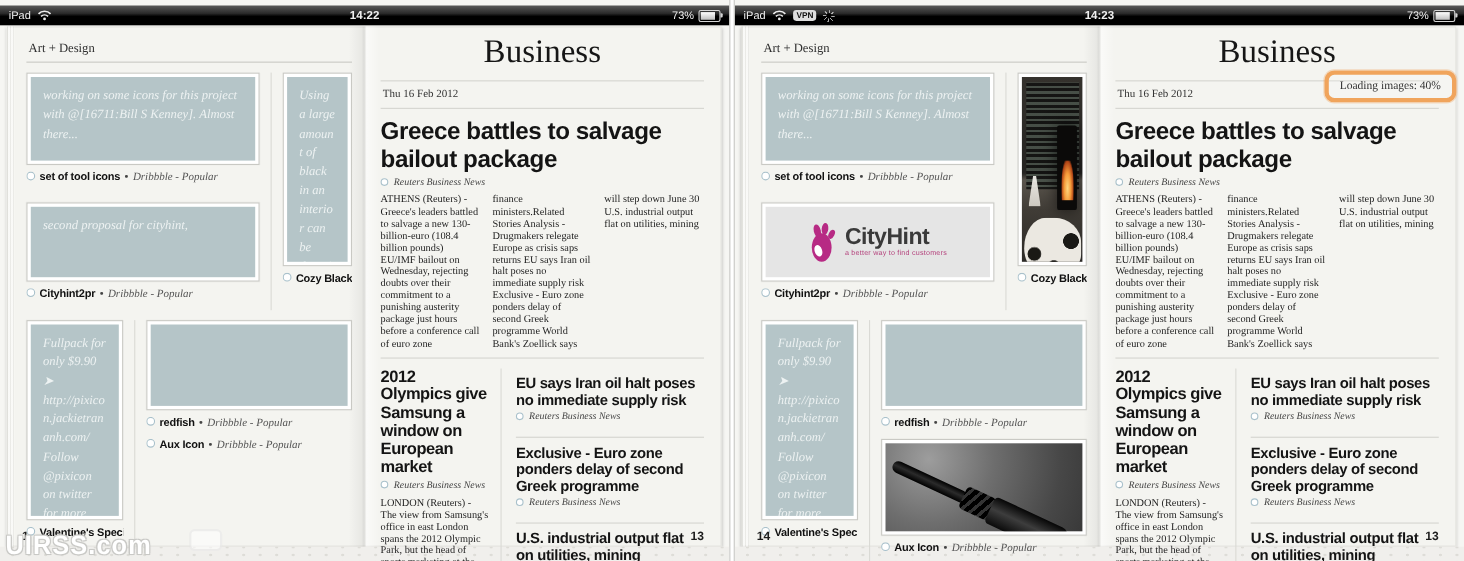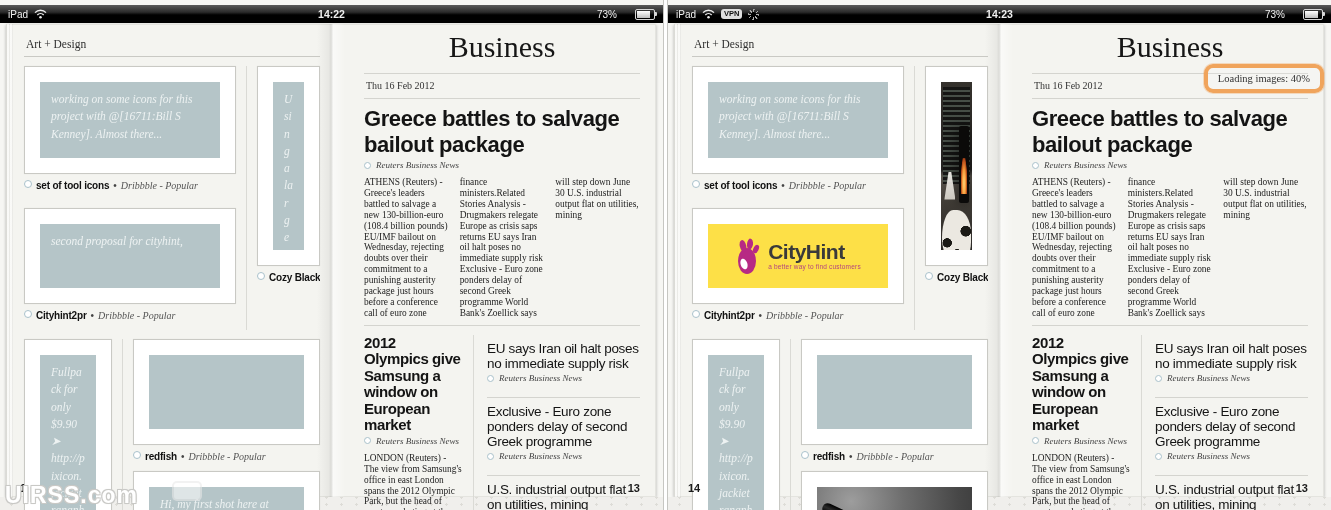--- a/index.html
+++ b/index.html
@@ -6,48 +6,48 @@
     font-family:"Liberation Sans",sans-serif;-webkit-font-smoothing:antialiased;}
   .stage{display:flex;gap:5px;width:1331px;height:510px;}
   .screen{position:relative;width:663px;height:510px;background:#f6f6f3;outline:1px solid #c6c6c2;overflow:hidden;}
   .screen::after{content:"";position:absolute;left:0;right:0;bottom:0;height:13px;background:#f0efec;
     background-image:radial-gradient(circle,#dddcd7 1px,transparent 1.4px);background-size:15px 7px;background-position:4px 4px;}
   
   .statusbar{position:absolute;top:5px;left:0;width:100%;height:18px;box-sizing:border-box;
     background:linear-gradient(#5a5a5a,#2a2a2a 40%,#000 55%,#000);color:#f0f0f0;
     display:flex;align-items:center;gap:6px;padding:0 8px;font-size:10px;z-index:30;}
   .sb-time{position:absolute;left:0;right:0;text-align:center;font-weight:bold;font-size:10.5px;}
-  .sb-right{margin-left:auto;display:flex;align-items:flex-end;gap:18px;z-index:1;}
+  .sb-right{margin-left:auto;display:flex;align-items:flex-end;gap:4px;z-index:1;}
   .wifi{width:13px;height:10px;display:inline-block;}
   .vpn-badge{background:#dedede;color:#111;font-size:7.5px;font-weight:bold;border-radius:3px;padding:1px 3px;line-height:1;}
   .spinner{width:11px;height:11px;border-radius:50%;display:inline-block;
     background:radial-gradient(circle,#000 0 2px,transparent 2.6px),
     repeating-conic-gradient(#aeaeae 0deg 14deg,transparent 14deg 45deg);}
   .batt{position:relative;width:18px;height:9px;border:1px solid #d6d6d6;border-radius:2px;display:inline-block;}
   .batt i{position:absolute;top:1px;bottom:1px;left:1px;width:70%;background:linear-gradient(#fff,#bdbdbd);}
   .batt::after{content:"";position:absolute;right:-3px;top:2px;width:2px;height:4px;background:#d6d6d6;border-radius:0 1px 1px 0;}
   
   .spread{position:absolute;left:6px;top:24px;right:7px;bottom:13px;background:#f4f4f0;
     box-shadow:0 1px 3px rgba(0,0,0,.28),inset 0 0 0 1px #e4e4df;}
   .spread::before{content:"";position:absolute;left:50%;top:0;bottom:0;width:28px;transform:translateX(-50%);
     background:linear-gradient(90deg,transparent,rgba(0,0,0,.05) 42%,rgba(0,0,0,.10) 50%,rgba(255,255,255,.55) 58%,transparent);}
   .spread::after{content:"";position:absolute;left:0;top:0;bottom:0;width:7px;
     background:repeating-linear-gradient(90deg,rgba(0,0,0,.04) 0 1px,rgba(255,255,255,.5) 1px 3px);}
   .page{position:absolute;top:24px;bottom:13px;box-sizing:border-box;z-index:5;}
   .page-ad{left:6px;width:326px;padding:6px 12px 0 18px;}
-  .page-biz{left:350px;right:7px;padding:2px 16px 0 14px;}
+  .page-biz{left:332px;right:7px;padding:2px 16px 0 14px;}
   
   .ad-header{font:11.5px "Liberation Serif",serif;color:#2e2e2e;padding:8px 2px 6px;border-bottom:1px solid #c9c9c4;}
   .ad-row{display:flex;margin-top:9px;}
   .colA1{width:212px;padding-right:10px;}
   .colB1{flex:1;padding-left:10px;min-width:0;}
   .colA2{width:88px;padding-right:10px;}
   .colB2{flex:1;padding-left:10px;min-width:0;}
   .vdiv{border-left:1px solid #dadad5;}
-  .card{background:#fff;border:1px solid #c9c9c4;padding:15px;box-shadow:0 0 1px rgba(0,0,0,.08);}
+  .card{background:#fff;border:1px solid #c9c9c4;padding:3px;box-shadow:0 0 1px rgba(0,0,0,.08);}
   .ph{background:#b5c5c8;color:#edf2f2;font:italic 11.5px/1.5 "Liberation Serif",serif;
     padding:9px 11px;box-sizing:border-box;overflow:hidden;word-wrap:break-word;}
   .h76{height:76px;} .h64{height:64px;font-family:Liberation Serif, serif;} .h168{height:168px;} .h174{height:174px;} .h74{height:74px;} .h80{height:80px;}
   .caption{display:flex;align-items:flex-start;gap:4px;margin:6px 0 9px;white-space:nowrap;overflow:hidden;}
   .ring{flex:none;width:6px;height:6px;border:1.5px solid #a9c1cb;border-radius:50%;display:inline-block;background:#fff;}
   .cap-name{font-weight:bold;color:#111;font-size:10px;letter-spacing:-.2px;}
   .cap-dot{color:#444;font-size:10px;}
   .cap-src{font:italic 10px "Liberation Serif",serif;color:#555;}
   
   .biz-title{text-align:center;font:30px "Liberation Serif",serif;color:#161616;margin:4px 0 9px;}
@@ -58,33 +58,33 @@
   .srcrow .ring{width:5px;height:5px;border-width:1.5px;}
   .src-txt{font:italic 9px "Liberation Serif",serif;color:#444;}
   .lead-cols{display:flex;gap:11px;font:9.4px/1.16 "Liberation Serif",serif;color:#1d1d1d;min-height:128px;}
   .lead-col{width:97px;}
   .biz-bottom{border-top:1px solid #d4d4cf;margin-top:6px;padding-top:9px;display:flex;}
   .sam-col{width:99px;padding-right:10px;}
   .sam-hl{font-size:15px;font-weight:bold;line-height:1.1;letter-spacing:-.4px;color:#141414;}
   .sam-body{font:9.4px/1.16 "Liberation Serif",serif;color:#1d1d1d;margin-top:3px;}
   .hl-col{flex:1;padding-left:13px;}
   .hl-item{padding:6px 0 7px;border-bottom:1px solid #d4d4cf;}
-  .hl-title{font-size:13.5px;font-weight:normal;line-height:1.12;letter-spacing:-.3px;color:#141414;}
+  .hl-title{font-size:13.5px;font-weight:bold;line-height:1.12;letter-spacing:-.3px;color:#141414;}
   .pagenum{position:absolute;bottom:3px;font-weight:bold;font-size:11px;color:#1c1c1c;z-index:6;}
   .pn-left{left:14px;} .pn-right{right:16px;}
   .loading-badge{position:absolute;top:40px;right:0;z-index:8;border:4px solid #f0a45c;border-radius:9px;
     padding:5px 10px;font:10.5px "Liberation Serif",serif;color:#333;background:rgba(255,255,255,.15);
     box-shadow:0 0 0 1px rgba(240,164,92,.35);}
   .watermark{position:absolute;left:5px;bottom:1px;z-index:20;font-weight:bold;font-size:23px;letter-spacing:1px;
     color:#fff;transform:scaleY(1.05);
     text-shadow:1px 1px 0 #c9c9c6,-1px -1px 0 #c9c9c6,1px -1px 0 #c9c9c6,-1px 1px 0 #c9c9c6,0 0 2px #bbb;}
   .page-chip{position:absolute;left:172px;bottom:9px;width:26px;height:16px;border:2px solid rgba(0,0,0,.05);
     border-radius:5px;background:rgba(255,255,255,.55);z-index:20;}
   
-  .logo-card{height:64px;background:#fde047;display:flex;align-items:center;justify-content:center;gap:7px;}
+  .logo-card{height:64px;background:#e5e5e5;display:flex;align-items:center;justify-content:center;gap:7px;}
   .logo-txt{display:flex;flex-direction:column;line-height:1;}
   .logo-main{font-size:21px;font-weight:bold;color:#3a3a3a;letter-spacing:-.5px;}
   .logo-tag{font-size:6.5px;color:#b5457e;margin-top:2px;letter-spacing:.2px;}
   .fireplace{height:168px;position:relative;overflow:hidden;
     background:linear-gradient(180deg,#35322d 0%,#232220 52%,#5a554d 56%,#403c36 72%,#2c2a27 100%);}
   .blinds{position:absolute;left:8%;right:5%;top:3%;height:58%;
     background:repeating-linear-gradient(180deg,#121211 0 3px,#49524a 3px 5px);opacity:.9;}
   .stove{position:absolute;right:9%;top:26%;width:32%;height:46%;background:#0b0a09;border-radius:2px;
     box-shadow:0 0 14px rgba(0,0,0,.65);}
   .stove::after{content:"";position:absolute;left:18%;right:18%;top:42%;bottom:12%;
@@ -180,23 +180,20 @@
         <div class="colB2">
           <div class="card">
             <div class="ph h74"></div>
           </div>
           <div class="caption">
             <span class="ring"></span>
             <span class="cap-name">redfish</span>
             <span class="cap-dot">•</span>
             <span class="cap-src">Dribbble - Popular</span>
           </div>
-          <div class="card" style="margin-top:9px">
-            <div class="ph h80">Hi, my first shot here at Dribbble... work on Icon for a Navigation UI (just used path and layer effects in PS)</div>
-          </div>
           <div class="caption">
             <span class="ring"></span>
             <span class="cap-name">Aux Icon</span>
             <span class="cap-dot">•</span>
             <span class="cap-src">Dribbble - Popular</span>
           </div>
         </div>
       </div>
       <span class="pagenum pn-left">1</span>
     </div>

